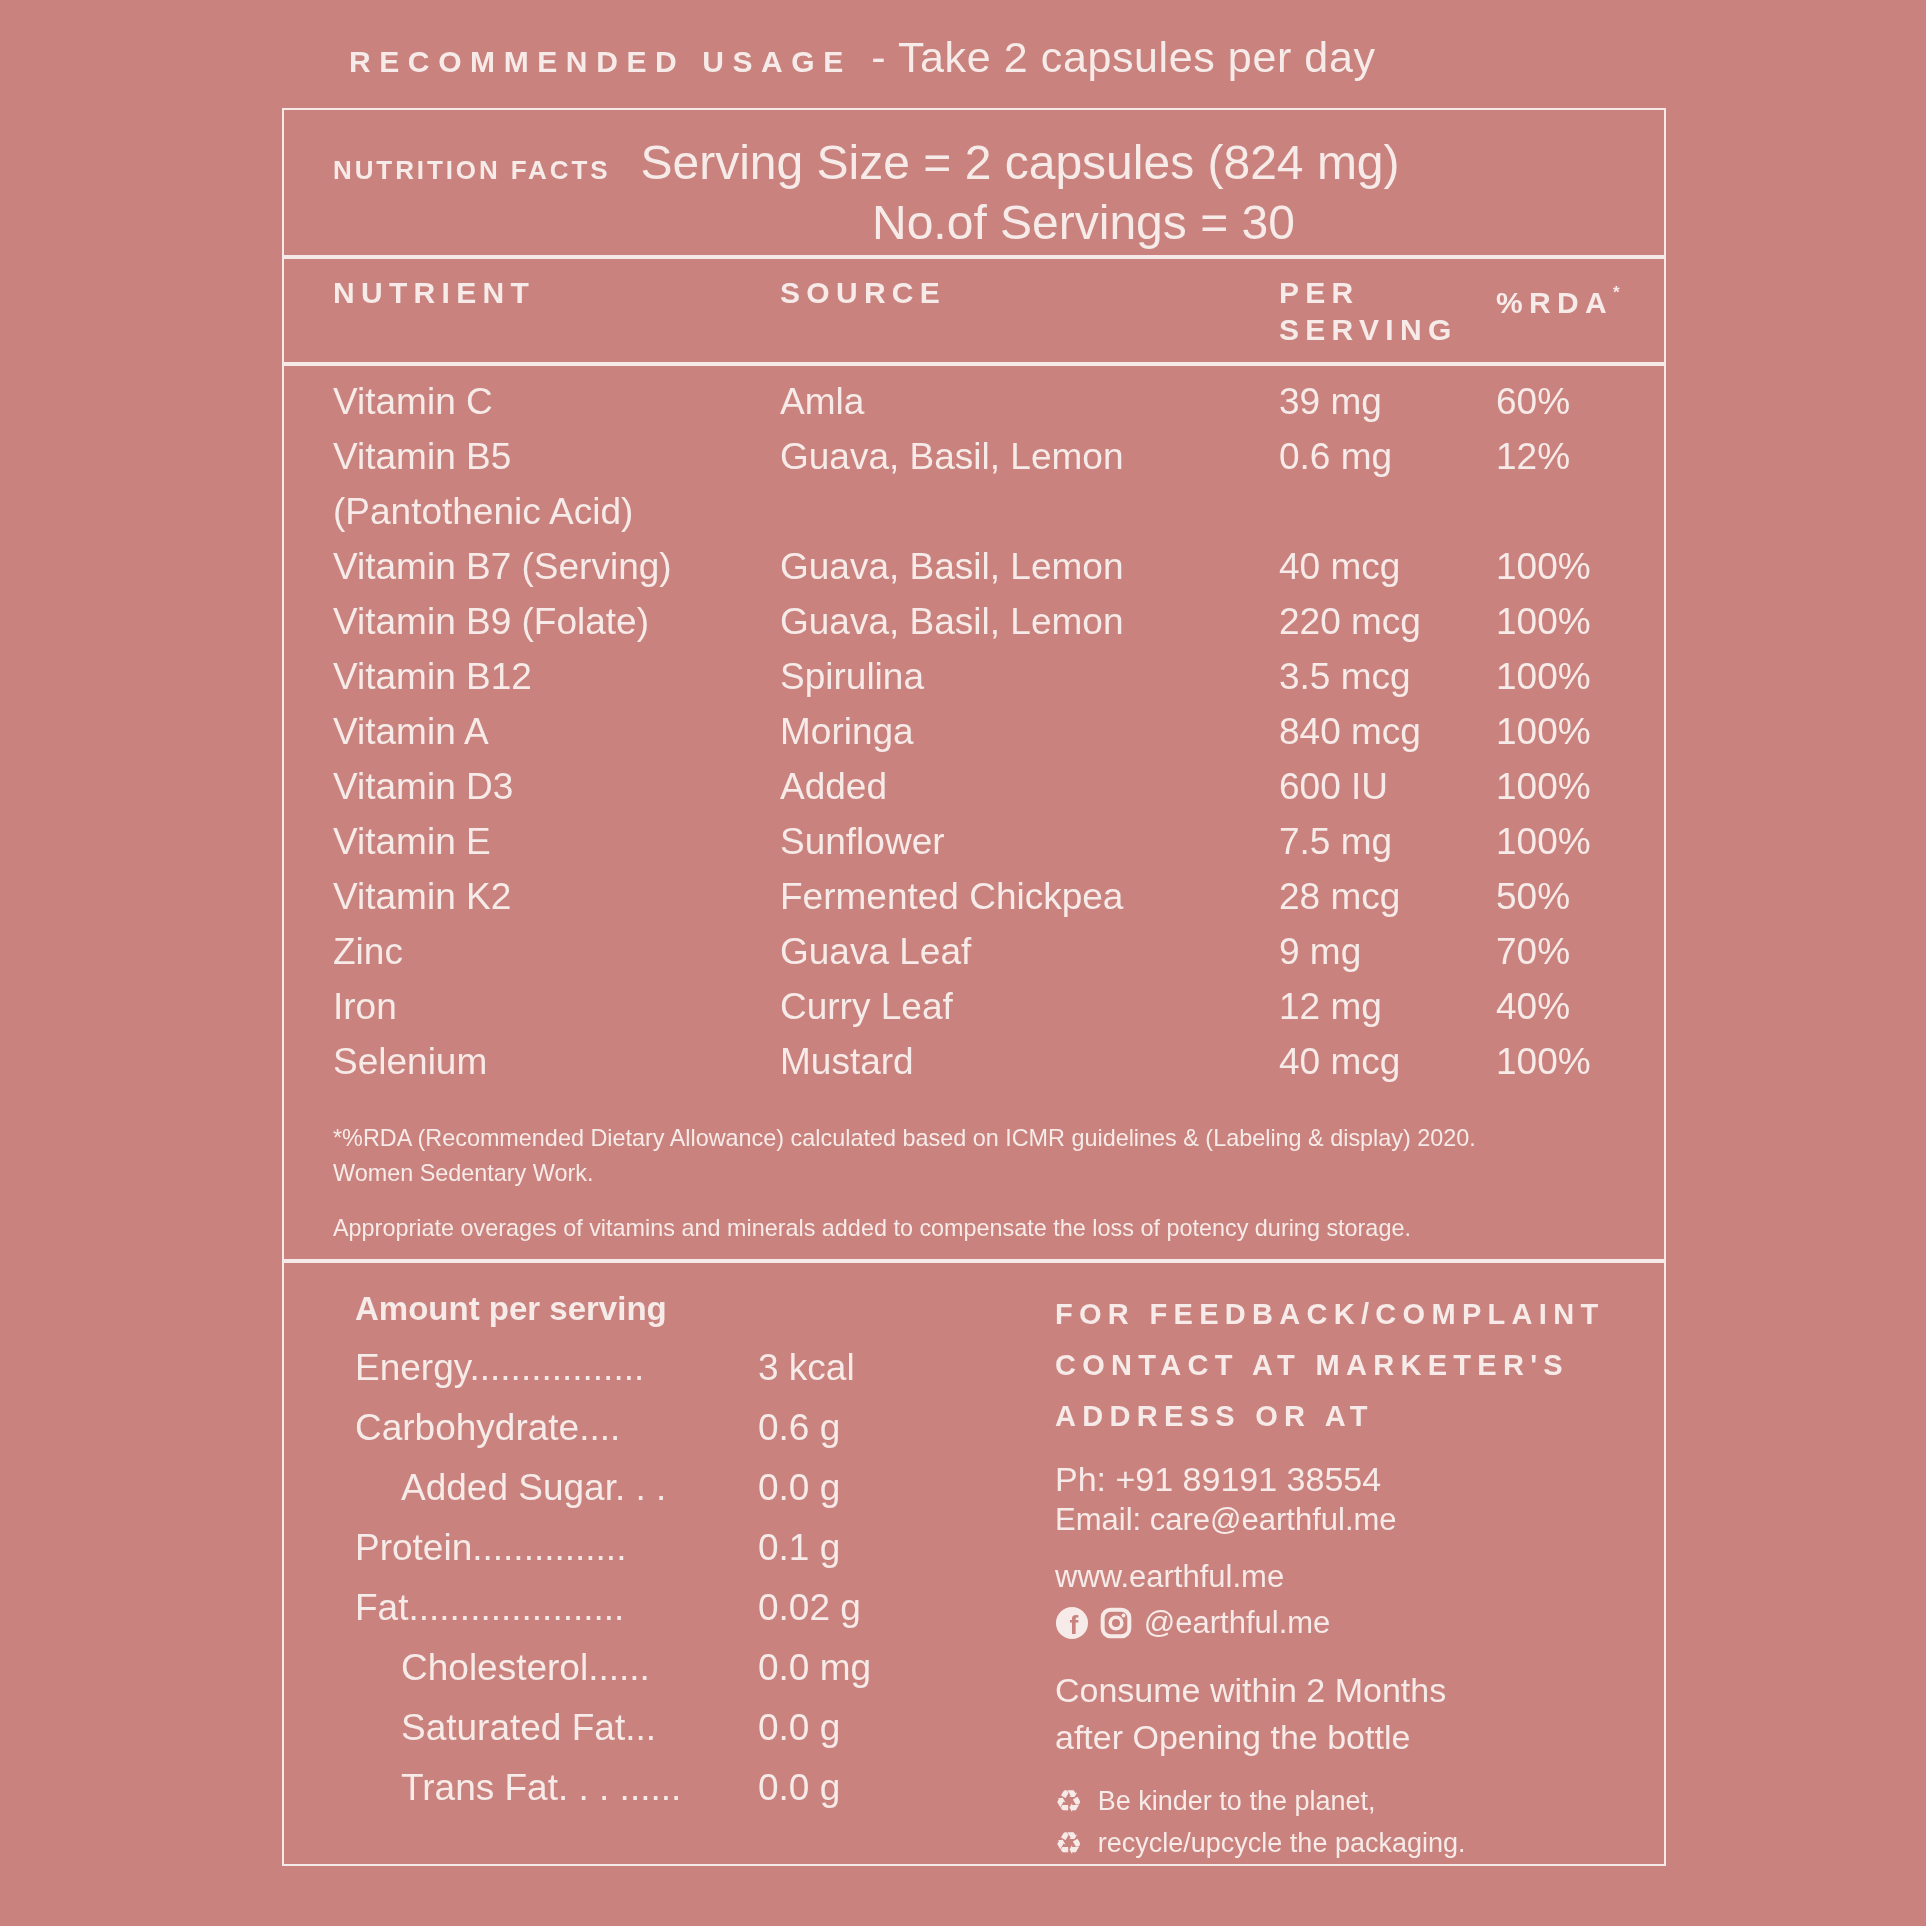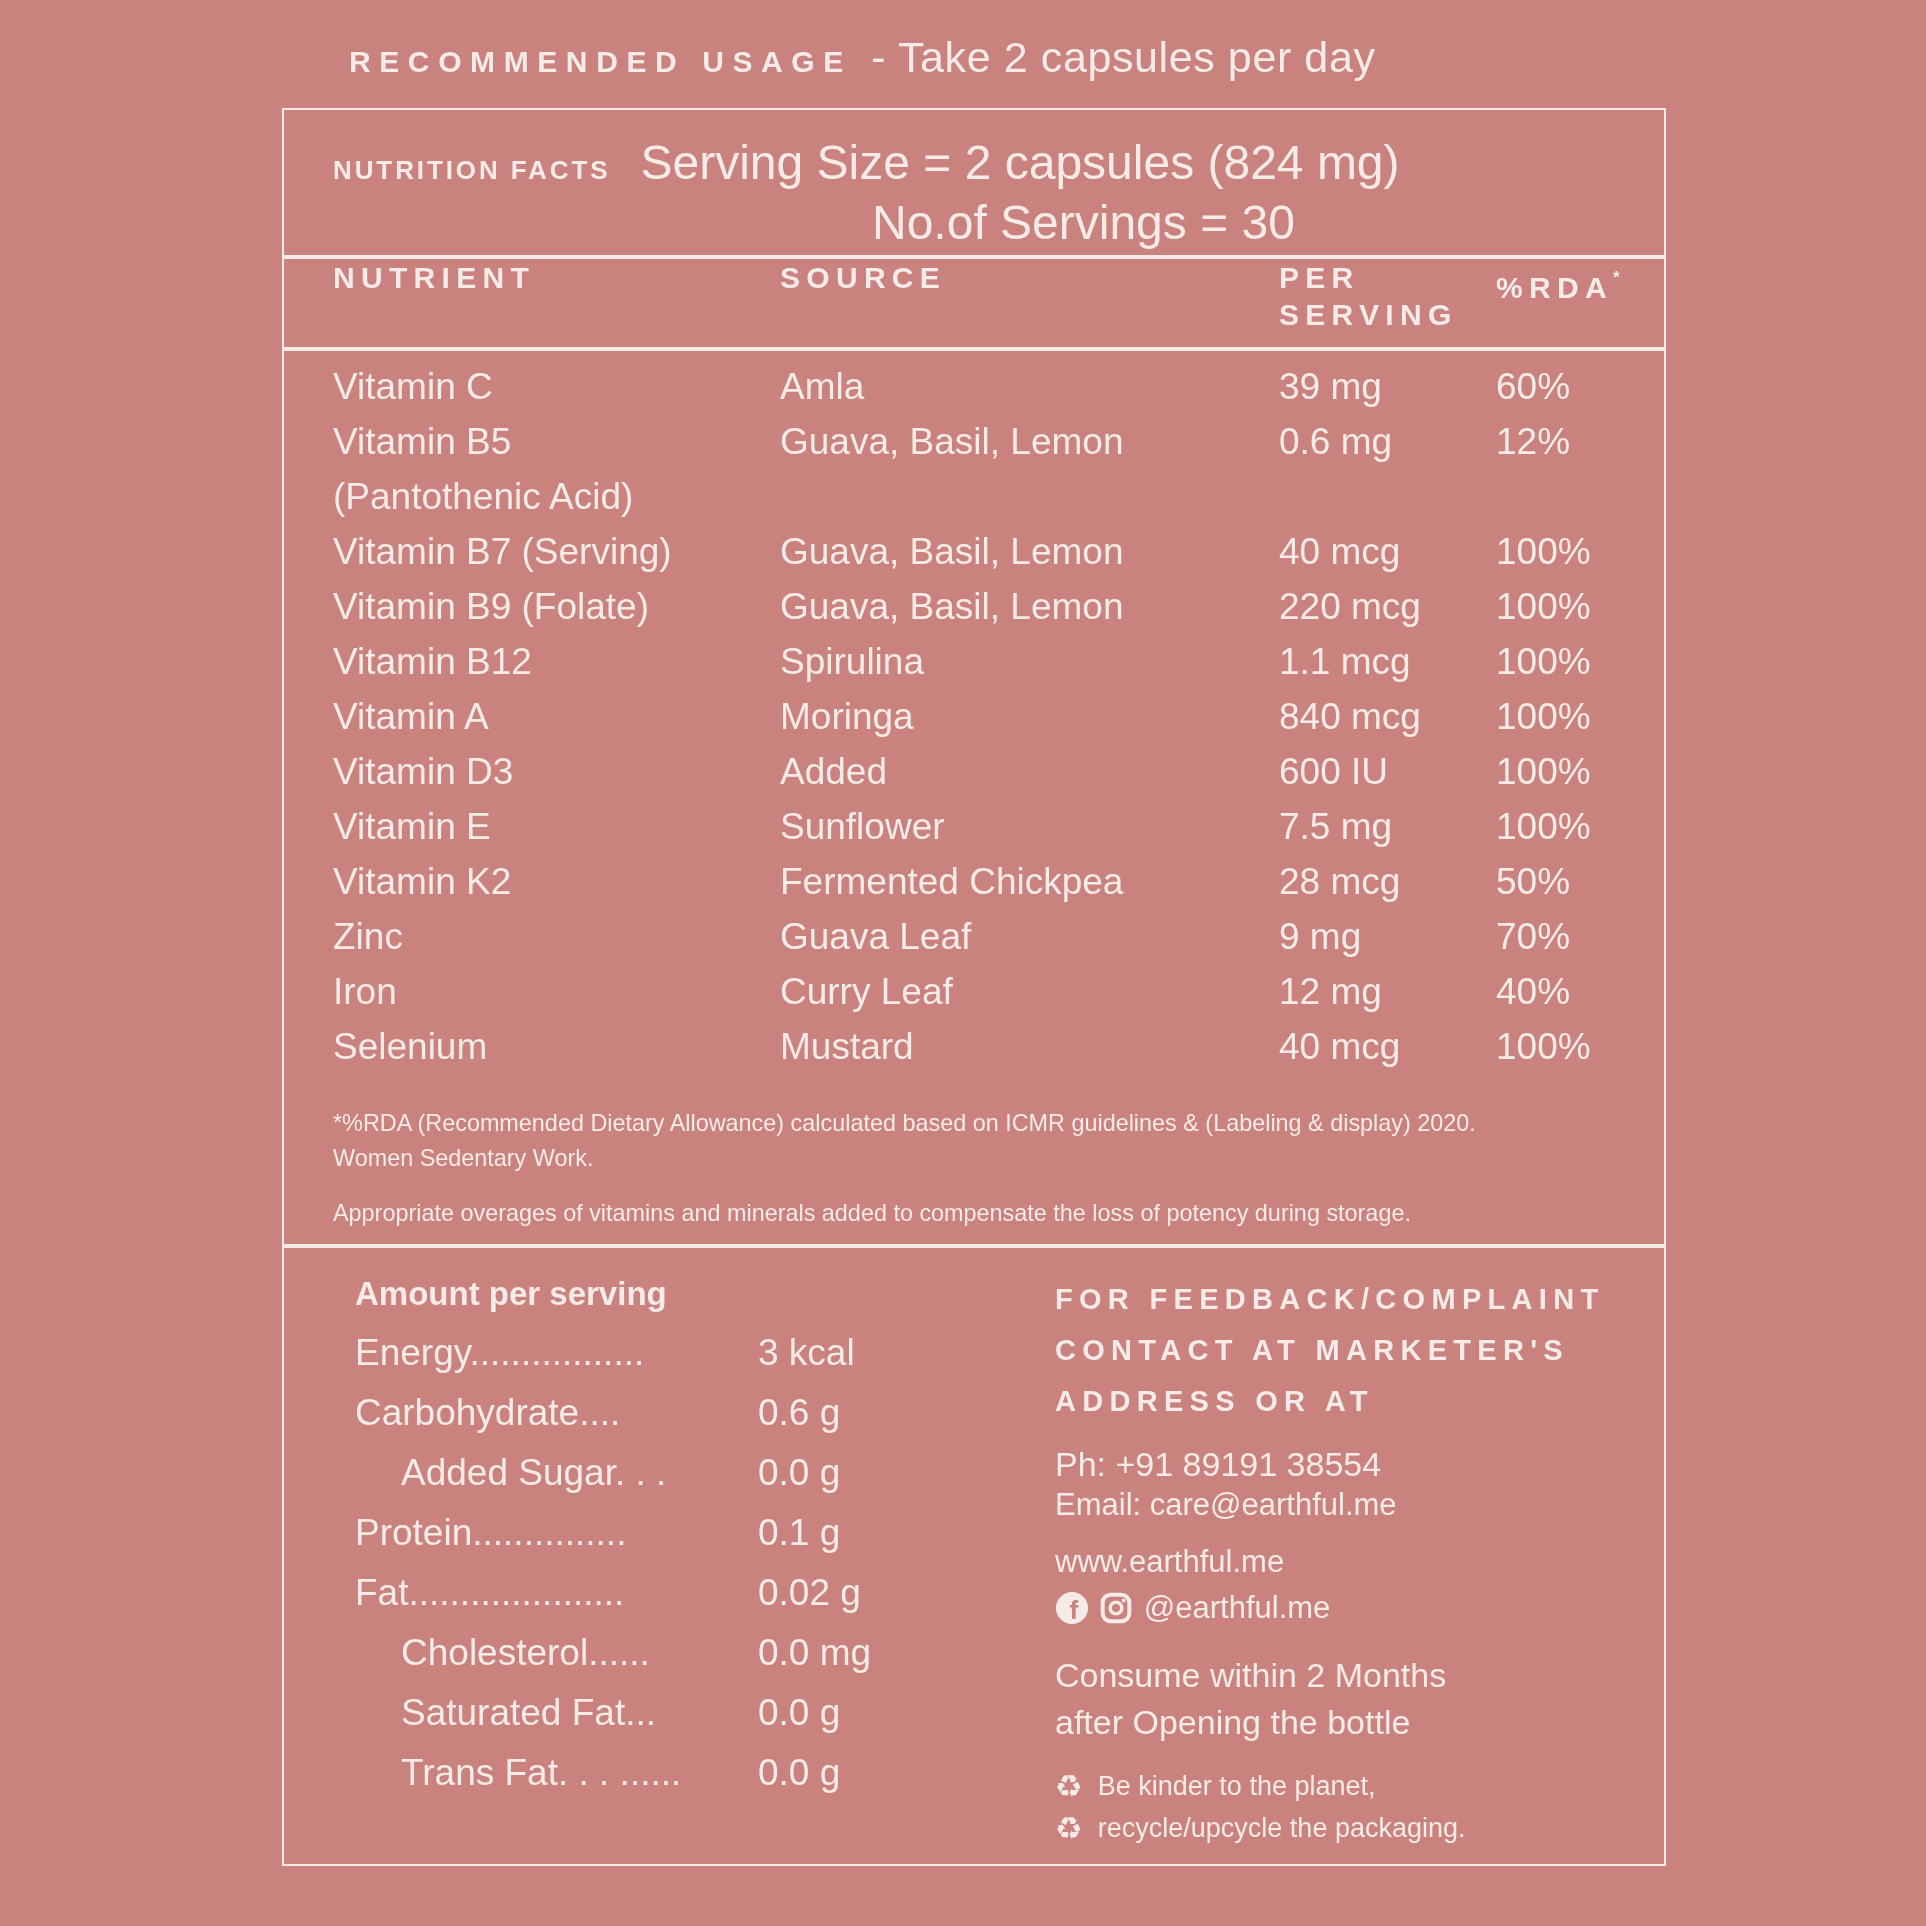--- a/index.html
+++ b/index.html
@@ -22,21 +22,21 @@
   .divider { height:4px; background:#f5eae7; margin-left:-49px; margin-right:-49px; }
 
   .nf-row1 { display:flex; align-items:baseline; gap:30px; margin-top:25px; white-space:nowrap; }
   .nf-title { font-size:26px; font-weight:bold; letter-spacing:2.9px; }
   .nf-serving { font-size:48px; line-height:55px; }
   .nf-servings { font-size:48px; line-height:55px; margin-top:4.6px; margin-left:539px; white-space:nowrap; }
   .divider-1 { margin-top:5.7px; }
 
   .col-headers {
     display:grid; grid-template-columns:447px 499px 217px 1fr;
-    margin-top:0; font-size:30px; font-weight:bold; letter-spacing:6.3px;
+    margin-top:15px; font-size:30px; font-weight:bold; letter-spacing:6.3px;
     line-height:37px; white-space:pre-line;
   }
   .rda-sup { font-size:17px; vertical-align:15px; letter-spacing:0; }
   .divider-2 { margin-top:13.7px; }
 
   .trows { margin-top:8px; font-size:37px; line-height:55px; }
   .trow { display:grid; grid-template-columns:447px 499px 217px 1fr; align-items:start; }
   .trow div { white-space:nowrap; }
 
   .fn { font-size:23.4px; line-height:35px; white-space:pre-line; }
@@ -118,21 +118,21 @@
       </div>
       <div class="trow">
         <div>Vitamin B9 (Folate)</div>
         <div>Guava, Basil, Lemon</div>
         <div>220 mcg</div>
         <div>100%</div>
       </div>
       <div class="trow">
         <div>Vitamin B12</div>
         <div>Spirulina</div>
-        <div>1.1 mcg</div>
+        <div>3.5 mcg</div>
         <div>100%</div>
       </div>
       <div class="trow">
         <div>Vitamin A</div>
         <div>Moringa</div>
         <div>840 mcg</div>
         <div>100%</div>
       </div>
       <div class="trow">
         <div>Vitamin D3</div>

